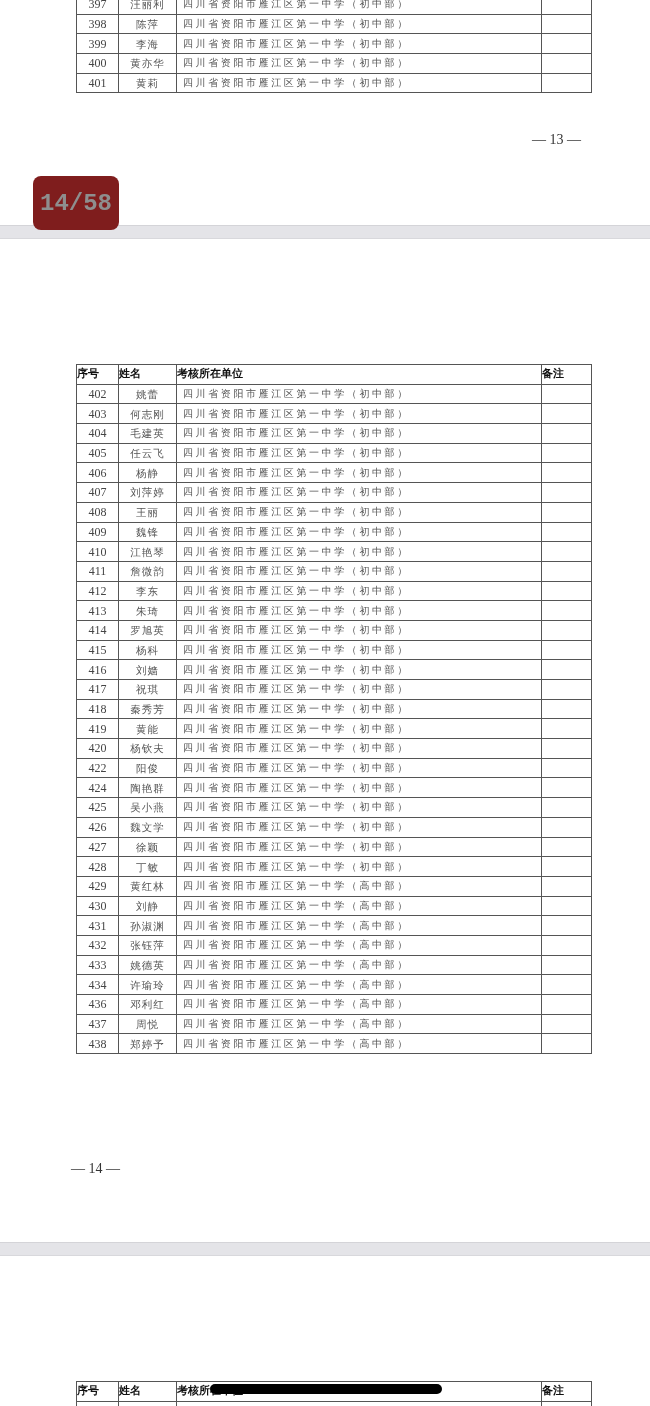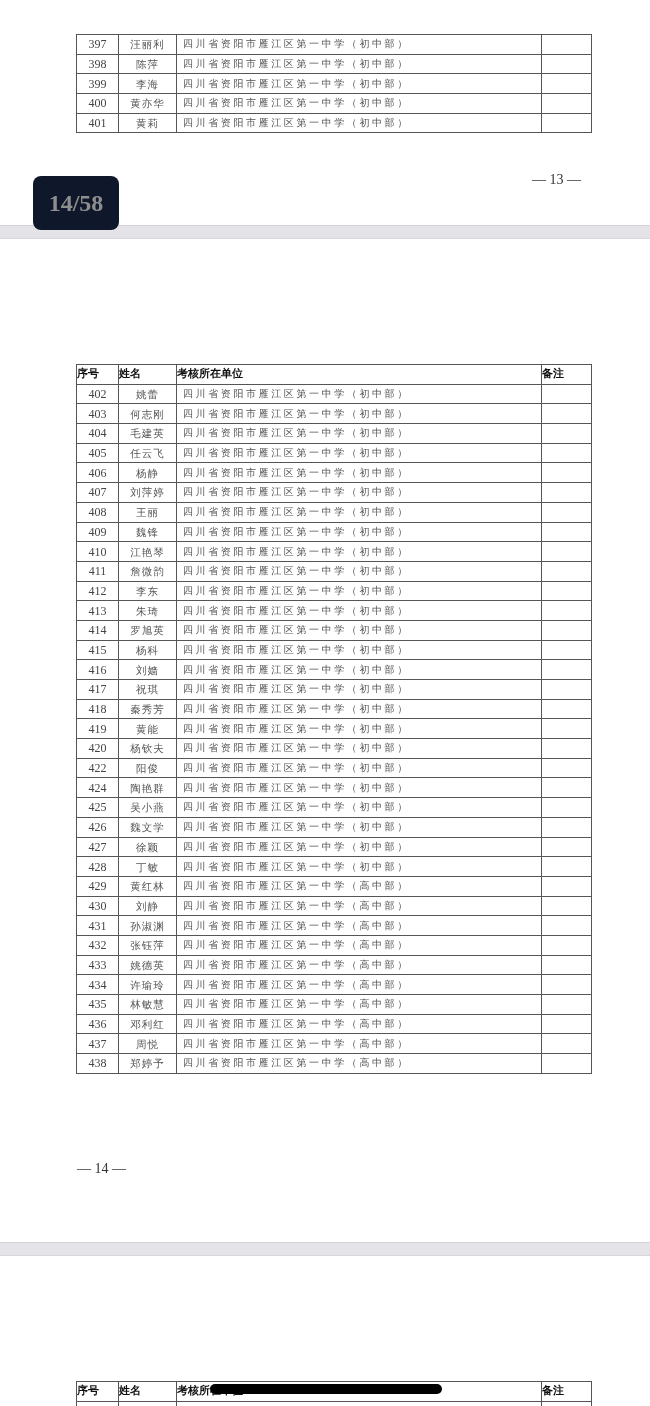--- a/index.html
+++ b/index.html
@@ -8,27 +8,27 @@
   .page { position: absolute; left: 0; width: 650px; background: #fff; }
   .gap { position: absolute; left: 0; width: 650px; background: #e4e4e8; border-top: 1px solid #d4d4d8; border-bottom: 1px solid #d8d8dc; }
   table { position: absolute; left: 76px; width: 515px; border-collapse: collapse; table-layout: fixed; }
   td, th { border: 1px solid #555; height: 19.7px; font-size: 10.5px; line-height: 18px; padding: 0; white-space: nowrap; overflow: hidden; }
   th { font-weight: bold; color: #111; text-align: left; font-size: 11px; }
   td.seq { text-align: center; color: #444; font-family: "Liberation Serif", serif; font-size: 12px; }
   td.name { text-align: center; color: #555; letter-spacing: 1px; }
   td.unit { text-align: left; padding-left: 6px; color: #555; letter-spacing: 2.6px; font-size: 10px; }
   td.note { }
   .pgnum { position: absolute; font-family: "Liberation Serif", serif; font-size: 14px; color: #333; }
-  .pill { position: absolute; left: 33px; top: 176px; width: 86px; height: 54px; background: #0f172a; border-radius: 8px; display: flex; align-items: center; justify-content: center; font-family: Liberation Serif, serif; font-weight: bold; font-size: 24px; color: #8e8e8e; }
+  .pill { position: absolute; left: 33px; top: 176px; width: 86px; height: 54px; background: #7f1d1d; border-radius: 8px; display: flex; align-items: center; justify-content: center; font-family: Liberation Mono, monospace; font-weight: bold; font-size: 24px; color: #8e8e8e; }
   .redact { position: absolute; left: 210px; top: 1384px; width: 232px; height: 10px; background: #000; border-radius: 6px; }
 </style>
 </head>
 <body>
 
-<div class="page" style="top:0;height:233px;margin-top:40px;">
+<div class="page" style="top:0;height:233px;">
   <table style="top:-6px;">
     <colgroup>
         <col style="width:42px">
         <col style="width:58px">
         <col style="width:365px">
         <col style="width:50px">
       </colgroup>
     <tbody id="tbody13">
         <tr>
           <td class="seq">397</td>
@@ -266,46 +266,40 @@
           <td class="unit">四川省资阳市雁江区第一中学（高中部）</td>
           <td class="note"></td>
         </tr>
         <tr>
           <td class="seq">434</td>
           <td class="name">许瑜玲</td>
           <td class="unit">四川省资阳市雁江区第一中学（高中部）</td>
           <td class="note"></td>
         </tr>
         <tr>
-          <td class="seq">435</td>
-          <td class="name">林敏慧</td>
-          <td class="unit">四川省资阳市雁江区第一中学（高中部）</td>
-          <td class="note"></td>
-        </tr>
-        <tr>
           <td class="seq">436</td>
           <td class="name">邓利红</td>
           <td class="unit">四川省资阳市雁江区第一中学（高中部）</td>
           <td class="note"></td>
         </tr>
         <tr>
           <td class="seq">437</td>
           <td class="name">周悦</td>
           <td class="unit">四川省资阳市雁江区第一中学（高中部）</td>
           <td class="note"></td>
         </tr>
         <tr>
           <td class="seq">438</td>
           <td class="name">郑婷予</td>
           <td class="unit">四川省资阳市雁江区第一中学（高中部）</td>
           <td class="note"></td>
         </tr>
       </tbody>
   </table>
-  <div class="pgnum" style="left:77px;top:922px;">— 14 —</div>
+  <div class="pgnum" style="left:71px;top:922px;">— 14 —</div>
 </div>
 
 <div class="gap" style="top:1242px;height:14px;"></div>
 
 <div class="page" style="top:1256px;height:150px;">
   <table style="top:125px;">
     <colgroup>
         <col style="width:42px">
         <col style="width:58px">
         <col style="width:365px">

